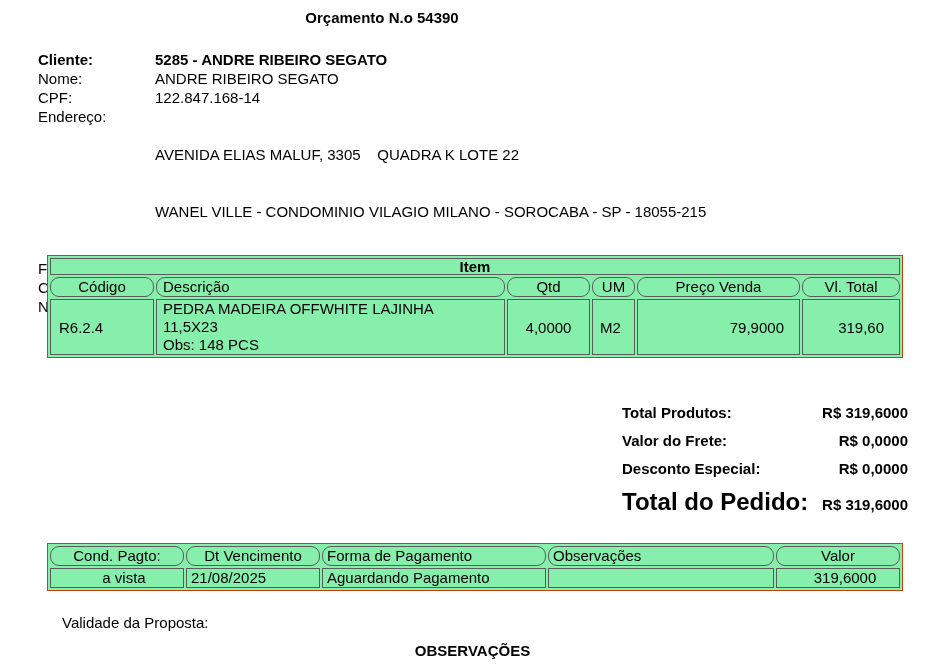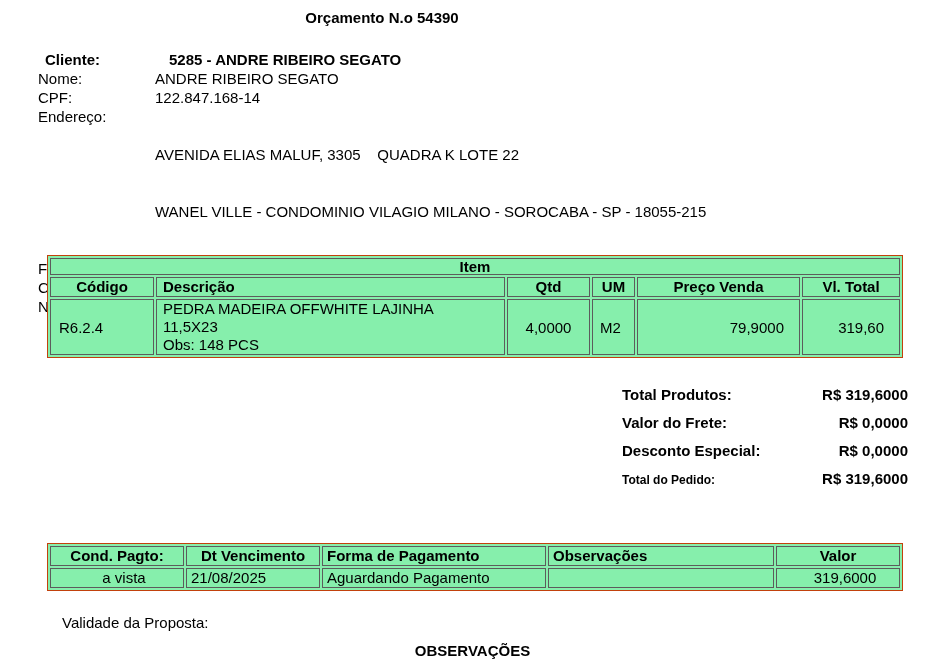--- a/index.html
+++ b/index.html
@@ -13,52 +13,52 @@
     overflow: hidden;
   }
   .page-title {
     position: absolute; top: 9px; left: 0; width: 764px;
     text-align: center; font-weight: bold; font-size: 15px;
   }
   
   .client-block { position: absolute; left: 38px; top: 50px; }
   .client-row { display: flex; line-height: 19px; }
   .client-label { width: 117px; flex: 0 0 117px; }
-  .client-label.bold, .client-value.bold { font-weight: bold; margin-left: 7px; }
+  .client-label.bold, .client-value.bold { font-weight: bold; }
   .client-value { white-space: pre-wrap; }
   
   table.doc {
     position: absolute; left: 47px;
     width: 856px;
     border: 1px solid #c2410c;
     border-spacing: 2px;
     table-layout: fixed;
     background: #86efac;
     font-size: 15px;
   }
   table.doc td { border: 1px solid #5c5c5c; overflow: hidden; white-space: nowrap; }
   table.items { top: 255px; }
   table.pay { top: 543px; }
   .group-hdr { text-align: center; font-weight: bold; height: 16px; line-height: 15px; }
-  .col-hdr { font-weight: bold; height: 19px; line-height: 18px; }
+  .col-hdr { font-weight: normal; height: 19px; line-height: 18px; border-radius: 9px; }
   .t-center { text-align: center; }
   .t-left { text-align: left; padding-left: 6px; }
   .t-right { text-align: right; padding-right: 15px; }
   td.desc-cell { white-space: normal; vertical-align: middle; }
   .desc-line { line-height: 18px; padding-left: 6px; }
   td.item-data { height: 56px; vertical-align: middle; }
   td.pay-cell { height: 19px; line-height: 18px; padding-left: 14px; }
   
-  .totals-block { position: absolute; left: 622px; top: 386px; width: 286px; }
+  .totals-block { position: absolute; left: 622px; top: 404px; width: 286px; }
   .total-row {
     display: flex; justify-content: space-between; align-items: baseline;
     font-weight: bold; height: 19px; margin-bottom: 9px;
   }
   .total-row.grand { margin-top: 1px; height: 23px; }
-  .total-row.grand .total-label { font-size: 12px; }
+  .total-row.grand .total-label { font-size: 24px; }
   
   .validade { position: absolute; left: 38px; top: 614px; margin-left: 24px; }
   .obs-heading {
     position: absolute; top: 642px; left: 0; width: 945px;
     text-align: center; font-weight: bold; font-size: 15px;
   }
 </style>
 </head>
 <body>
 

